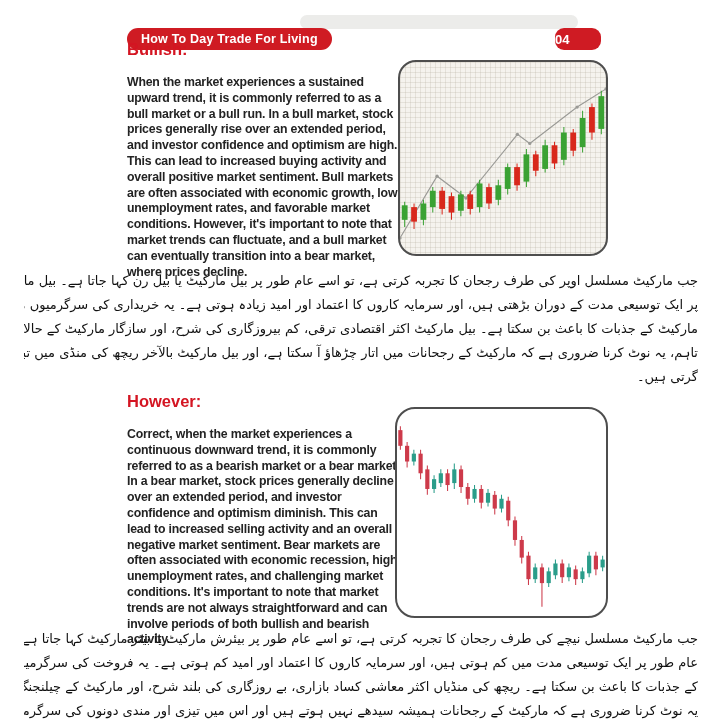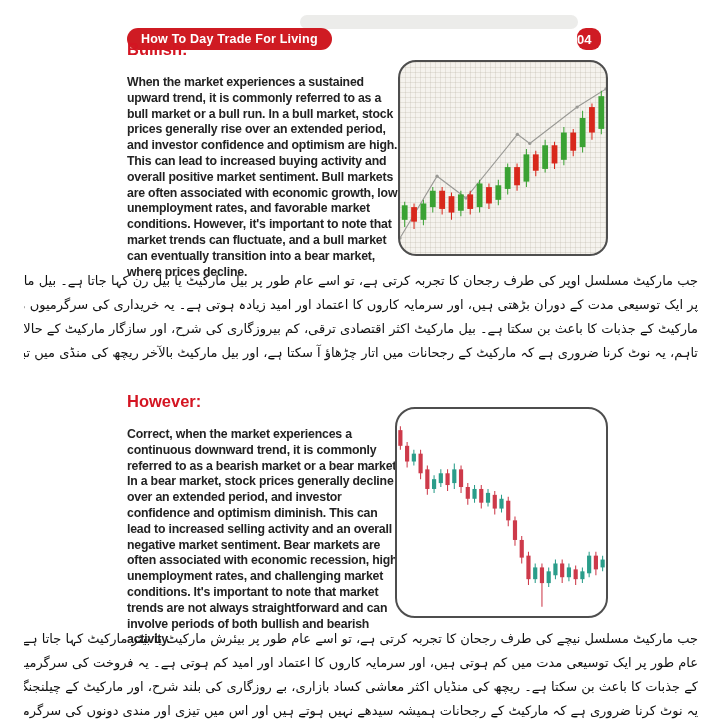--- a/index.html
+++ b/index.html
@@ -3,21 +3,21 @@
 <meta charset="utf-8">
 <style>
   html,body{margin:0;padding:0;background:#fff;}
   .page{position:relative;width:720px;height:720px;background:#ffffff;overflow:hidden;
         font-family:"Liberation Sans",sans-serif;}
   
   .hbar{position:absolute;left:300px;top:15px;width:278px;height:14px;background:#ececea;border-radius:7px;}
   .pill{position:absolute;top:28px;height:22px;background:#cf1b23;color:#fff;font-weight:bold;
         border-radius:11px;display:flex;align-items:center;justify-content:flex-start;}
   .title-pill{left:127px;padding:0 14px;font-size:12.5px;letter-spacing:.2px;}
-  .page-pill{right:119px;width:24px;font-size:13px;border-radius:9px;}
+  .page-pill{right:119px;width:46px;font-size:13px;border-radius:9px;}
   
   .sec-heading{position:absolute;left:127px;color:#d41522;font-size:16.5px;font-weight:bold;}
   .body-en{position:absolute;left:127px;width:276px;color:#232323;font-size:12.3px;line-height:15.8px;
            font-weight:bold;letter-spacing:-0.2px;margin-top:12px;}
   
   .chart-frame{position:absolute;border:2px solid #4e4e4e;overflow:hidden;}
   .chart-frame svg{display:block;width:100%;height:100%;}
   .frame-bull{left:398px;top:60px;width:206px;height:192px;border-radius:18px;background-color:#f5f3ee;
     background-image:linear-gradient(rgba(185,180,165,.28) 1px,transparent 1px),
                      linear-gradient(90deg,rgba(185,180,165,.28) 1px,transparent 1px);
@@ -102,20 +102,21 @@
         <line x1="195.45454545454547" y1="28.4" x2="195.45454545454547" y2="71.6" stroke="#3aa233" stroke-width="1"></line>
         <rect x="192.63636363636365" y="33.8" width="5.636363636363637" height="32.400000000000006" fill="#3aa233"></rect>
       </svg>
   </div>
 
   <div class="urdu" style="top:269px;">
     <div class="uline">جب مارکیٹ مسلسل اوپر کی طرف رجحان کا تجربہ کرتی ہے، تو اسے عام طور پر بیل مارکیٹ یا بیل رن کہا جاتا ہے۔ بیل مارکیٹ میں، اسٹاک کی قیمتیں عام طور</div>
     <div class="uline">پر ایک توسیعی مدت کے دوران بڑھتی ہیں، اور سرمایہ کاروں کا اعتماد اور امید زیادہ ہوتی ہے۔ یہ خریداری کی سرگرمیوں میں اضافہ اور مجموعی طور پر مثبت</div>
     <div class="uline">مارکیٹ کے جذبات کا باعث بن سکتا ہے۔ بیل مارکیٹ اکثر اقتصادی ترقی، کم بیروزگاری کی شرح، اور سازگار مارکیٹ کے حالات سے منسلک ہوتے ہیں۔</div>
     <div class="uline">تاہم، یہ نوٹ کرنا ضروری ہے کہ مارکیٹ کے رجحانات میں اتار چڑھاؤ آ سکتا ہے، اور بیل مارکیٹ بالآخر ریچھ کی منڈی میں تبدیل ہو سکتی ہے، جہاں قیمتیں</div>
+    <div class="uline u-end u-mid">گرتی ہیں۔</div>
   </div>
 
   <div class="sec-heading" style="top:392px;">However:</div>
   <div class="body-en" style="top:415px;">Correct, when the market experiences a continuous downward trend, it is commonly referred to as a bearish market or a bear market. In a bear market, stock prices generally decline over an extended period, and investor confidence and optimism diminish. This can lead to increased selling activity and an overall negative market sentiment. Bear markets are often associated with economic recession, high unemployment rates, and challenging market conditions. It's important to note that market trends are not always straightforward and can involve periods of both bullish and bearish activity.</div>
   <div class="chart-frame frame-bear">
     <svg viewBox="0 0 200 190" preserveAspectRatio="none">
         <line x1="3.225806451612903" y1="15.8" x2="3.225806451612903" y2="37.4" stroke="#cd3a4a" stroke-width="1"></line>
         <rect x="1.2258064516129032" y="19.4" width="3.9999999999999996" height="14.399999999999999" fill="#cd3a4a"></rect>
         <line x1="9.677419354838708" y1="30.2" x2="9.677419354838708" y2="53.6" stroke="#cd3a4a" stroke-width="1"></line>
         <rect x="7.677419354838708" y="33.8" width="3.9999999999999996" height="14.400000000000006" fill="#cd3a4a"></rect>

